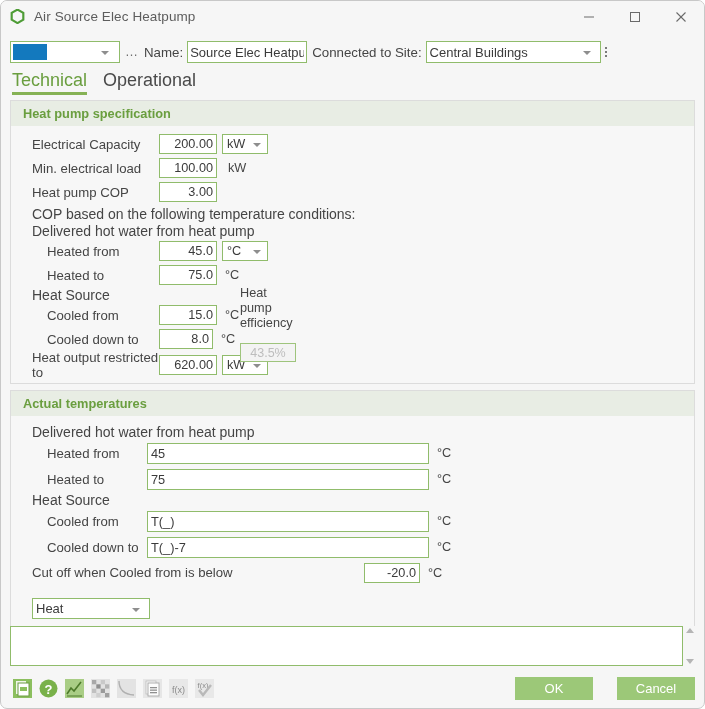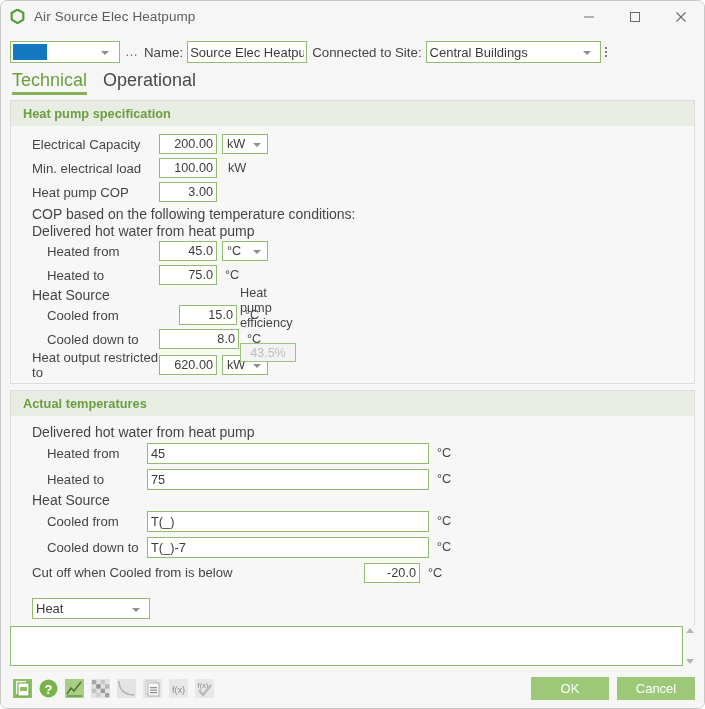--- a/index.html
+++ b/index.html
@@ -225,21 +225,21 @@
 
   
   .bottombar {
     position: absolute;
     left: 0; bottom: 0;
     width: 705px; height: 40px;
     display: flex; align-items: center;
   }
   .tools { display: flex; align-items: center; padding-left: 11px; gap: 5px; }
   .tbtn { width: 21px; height: 21px; display: block; }
-  .actions { position: absolute; right: 11px; display: flex; gap: 8px; padding-left: 42px; }
+  .actions { position: absolute; right: 11px; display: flex; gap: 24px; padding-left: 42px; }
   .btn {
     width: 78px; height: 23px;
     background: #9cc878;
     border: none;
     color: #ffffff;
     font-family: "Liberation Sans", sans-serif;
     font-size: 13px;
     display: flex; align-items: center; justify-content: center;
   }
 </style>
@@ -337,27 +337,27 @@
       <div class="row" style="padding-left:36px">
         <span class="name" style="width:112px">Heated to</span>
         <input class="num" style="width: 58px;" value="75.0">
         <span class="unitplain" style="margin-left:8px">°C</span>
       </div>
 
       <div class="note" style="padding-top:0px">Heat Source</div>
 
       <div class="row" style="padding-left:36px">
         <span class="name" style="width:112px">Cooled from</span>
-        <input class="num" style="width: 58px; margin-left: 20px;" value="15.0">
+        <input class="num" style="width: 58px;" value="15.0">
         <span class="unitplain" style="margin-left:8px">°C</span>
       </div>
 
       <div class="row" style="padding-left:36px">
         <span class="name" style="width:112px">Cooled down to</span>
-        <input class="num" style="width: 80px;" value="8.0">
+        <input class="num" style="width: 54px;" value="8.0">
         <span class="unitplain" style="margin-left:8px">°C</span>
       </div>
 
       <div class="row indent0" style="padding-top:3px">
         <span class="name" style="width:127px">Heat output restricted to</span>
         <input class="num" style="width: 58px;" value="620.00">
         <div class="unitcombo" style="margin-left:5px">
           <span class="u">kW</span>
           <div class="caret"></div>
         </div>

